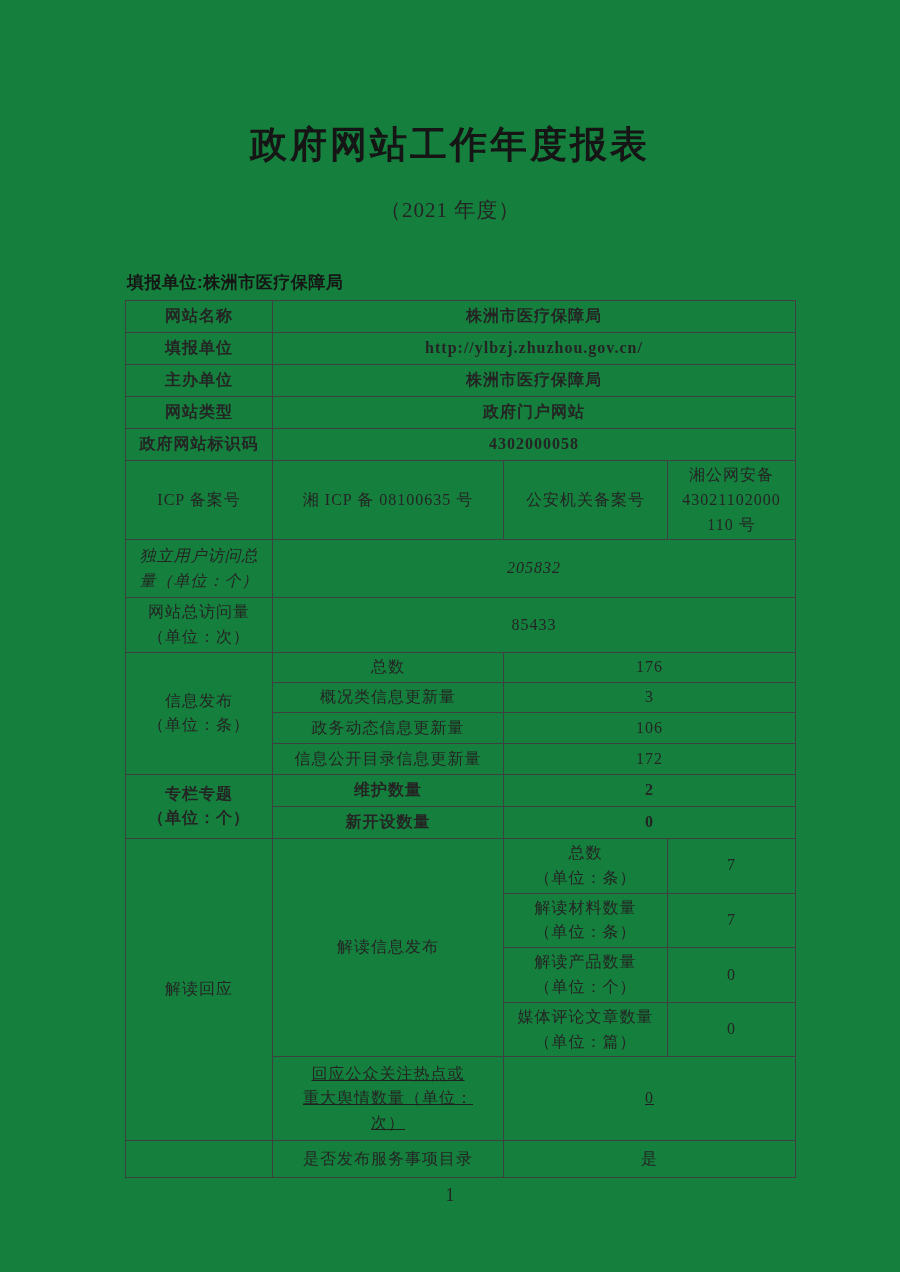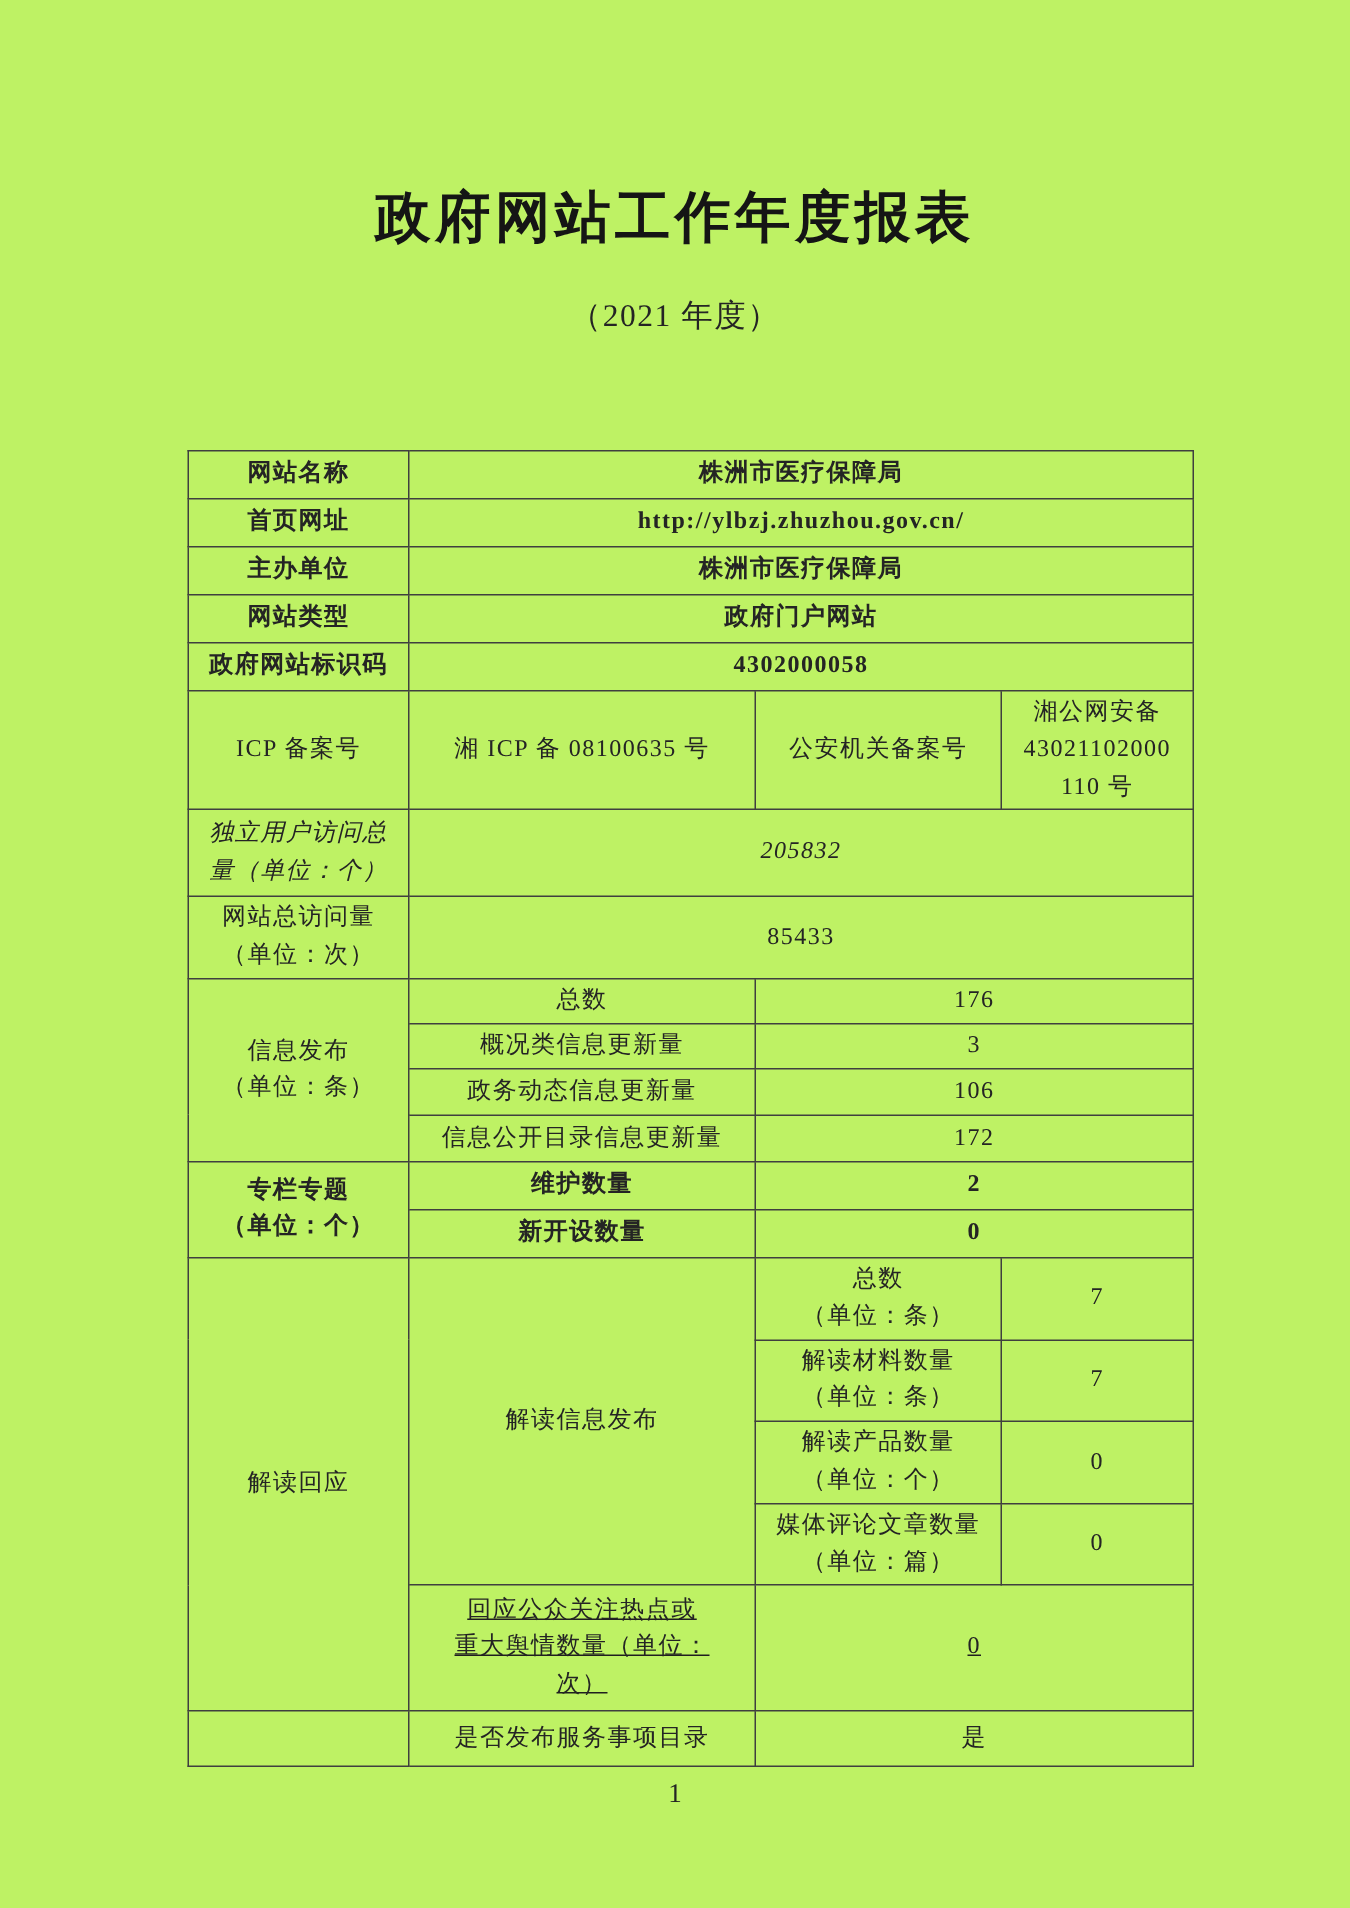--- a/index.html
+++ b/index.html
@@ -1,20 +1,20 @@
 <!DOCTYPE html>
 <html><head>
 <meta charset="utf-8">
 <style>
   html, body { margin: 0; padding: 0; background: #ffffff; }
   .page {
     position: relative;
     width: 900px;
     height: 1272px;
-    background: #bef264;
+    background: #15803d;
     font-family: "Liberation Serif", serif;
     color: #1f1f1f;
     overflow: hidden;
   }
   .doc-title {
     position: absolute;
     top: 120px;
     left: 0;
     width: 100%;
     text-align: center;
@@ -84,36 +84,37 @@
     color: #242424;
   }
 </style>
 </head>
 <body>
 
 <div class="page">
 
   <div class="doc-title">政府网站工作年度报表</div>
   <div class="doc-subtitle">（2021 年度）</div>
+  <div class="report-unit">填报单位:株洲市医疗保障局</div>
 
   <table class="report">
     <colgroup>
       <col style="width:147px">
       <col style="width:231px">
       <col style="width:164px">
       <col style="width:128px">
     </colgroup>
 
     <tbody>
         <tr class="h32">
       <td>网站名称</td>
       <td colspan="3">株洲市医疗保障局</td>
     </tr>
     <tr class="h32">
-      <td>首页网址</td>
+      <td>填报单位</td>
       <td colspan="3">http://ylbzj.zhuzhou.gov.cn/</td>
     </tr>
     <tr class="h32">
       <td>主办单位</td>
       <td colspan="3">株洲市医疗保障局</td>
     </tr>
     <tr class="h32">
       <td>网站类型</td>
       <td colspan="3">政府门户网站</td>
     </tr>

